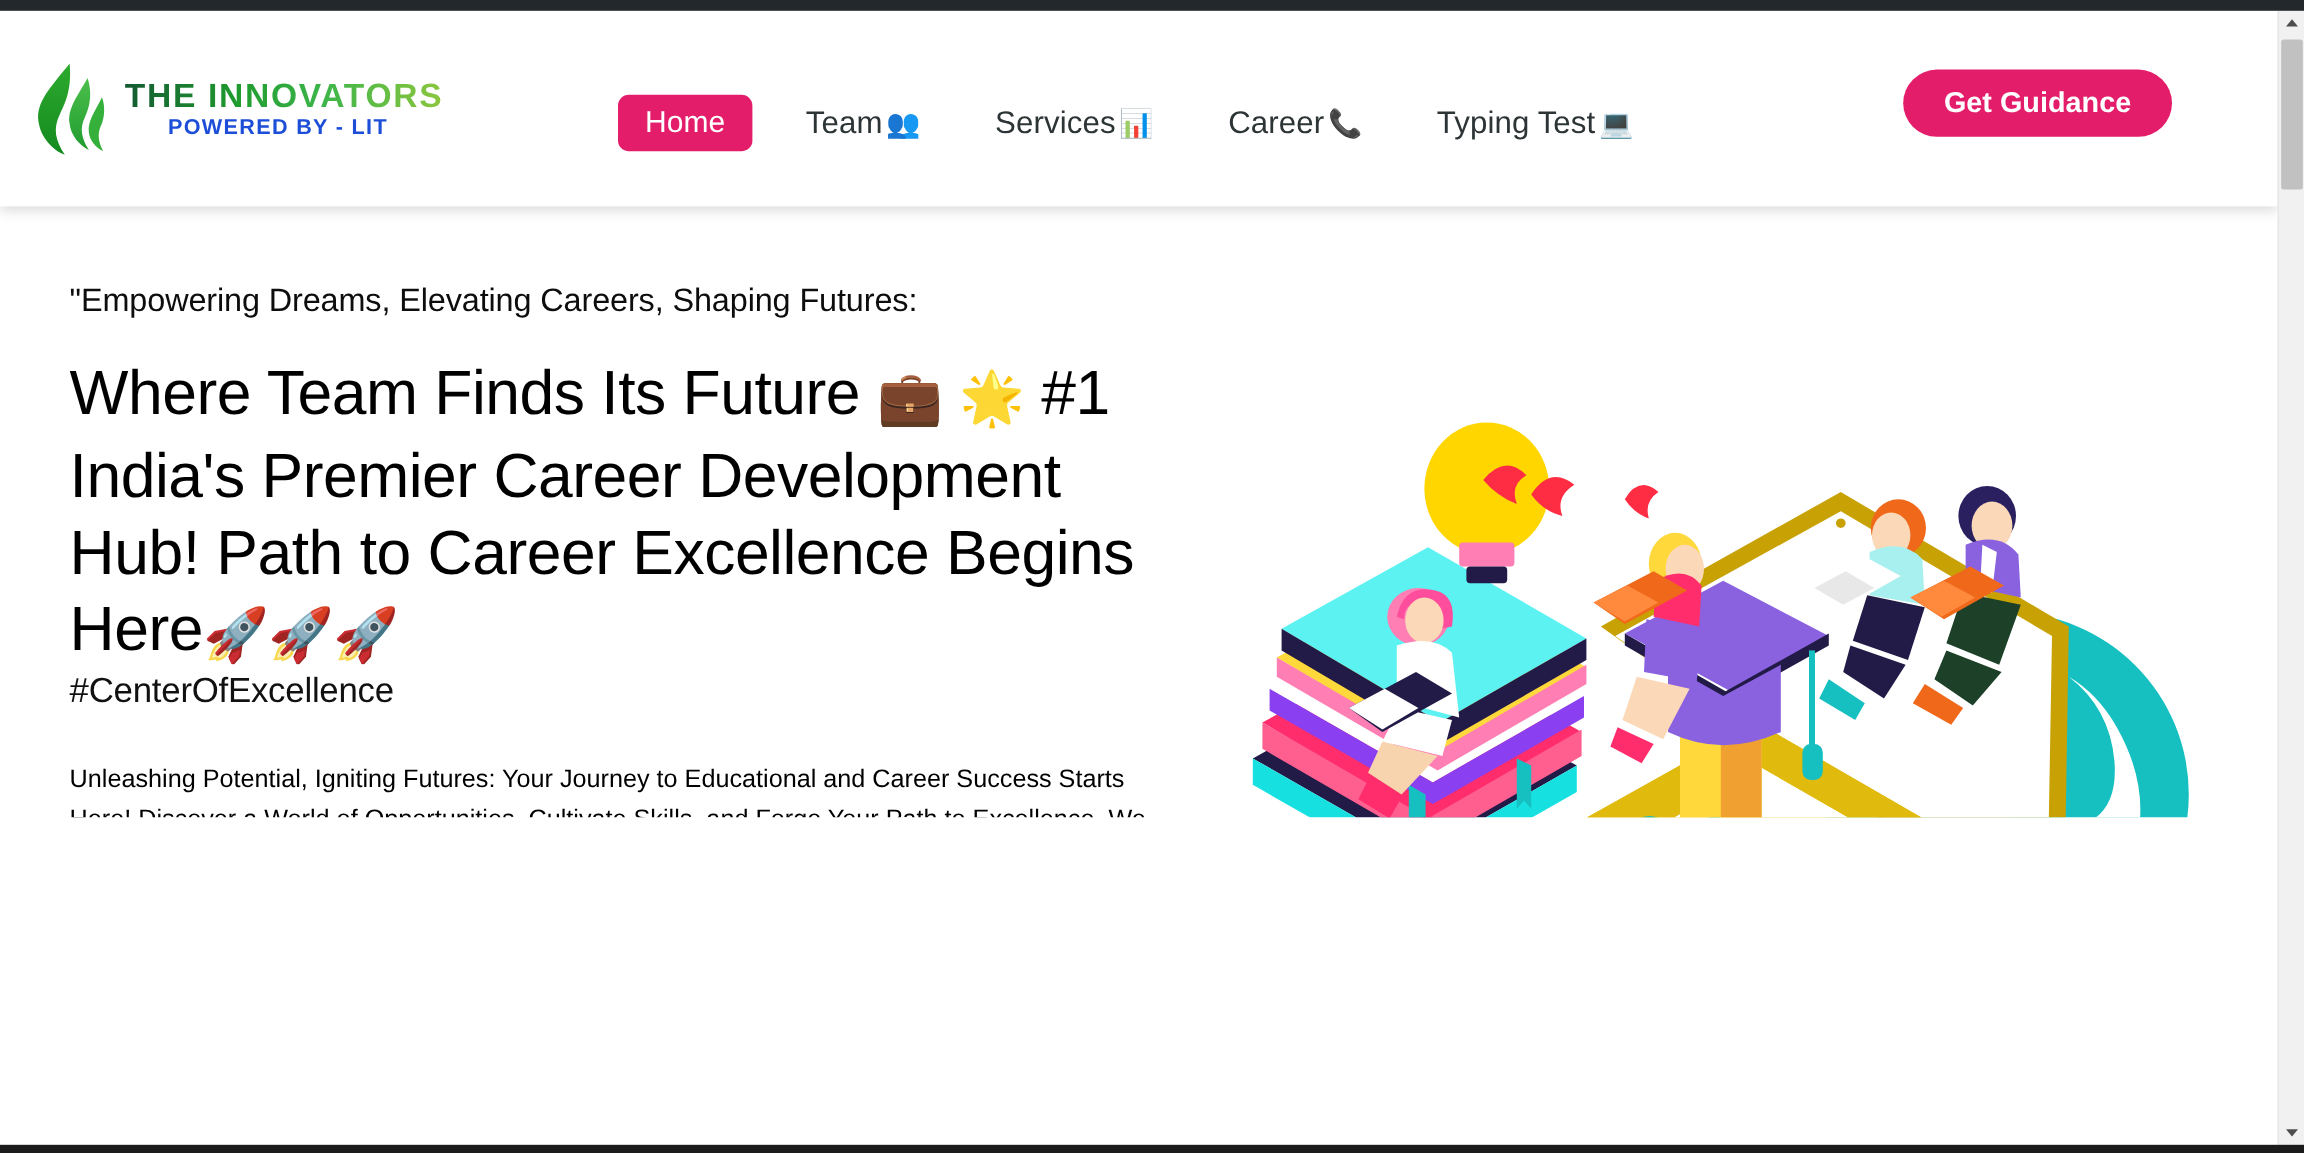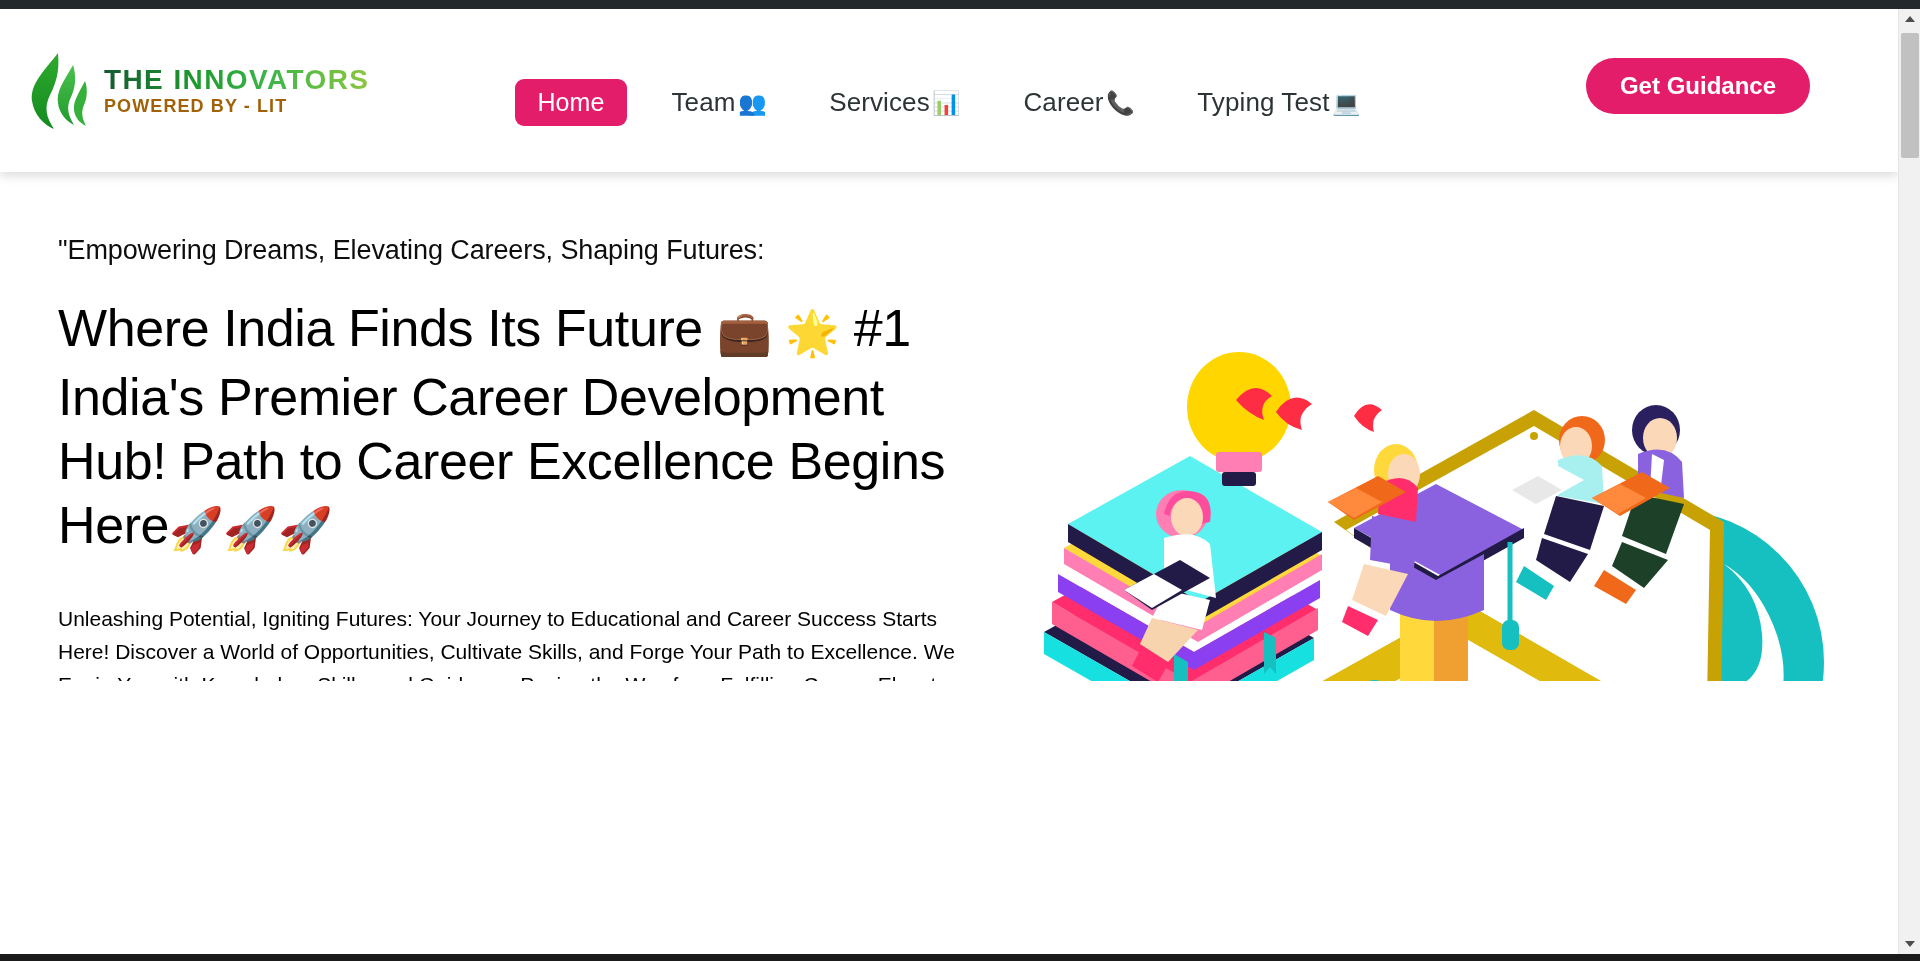--- a/index.html
+++ b/index.html
@@ -106,23 +106,24 @@
     background: linear-gradient(90deg, #145a32 0%, #1f9b2e 35%, #3cb54a 62%, #8cc63f 100%);
     -webkit-background-clip: text;
     background-clip: text;
     color: transparent;
     white-space: nowrap;
   }
   .brand-sub {
     font-size: 18px;
     font-weight: bold;
     letter-spacing: 1.1px;
-    color: #a16207;
+    color: #1d4ed8;
     white-space: nowrap;
     margin-top: 3px;
+    margin-left: 36px;
   }
 
   
   .nav {
     display: flex;
     align-items: center;
     margin-left: 132px;
     gap: 0;
     margin-top: 24px;
   }
@@ -297,22 +298,23 @@
       </div>
 
       <button class="cta">Get Guidance</button>
     </div>
 
     <div class="hero">
 
       <div class="hero-copy">
         <div class="kicker">"Empowering Dreams, Elevating Careers, Shaping Futures:</div>
 
-        <h1 class="headline"><span>Where India Finds Its Future </span><span class="emo">💼</span>&nbsp;<span class="emo">🌟</span><span> #1 India's Premier Career Development Hub! Path to Career Excellence Begins Here</span><span class="emo">🚀🚀🚀</span></h1>
-
+        <h1 class="headline"><span>Where Team Finds Its Future </span><span class="emo">💼</span>&nbsp;<span class="emo">🌟</span><span> #1 India's Premier Career Development Hub! Path to Career Excellence Begins Here</span><span class="emo">🚀🚀🚀</span></h1>
+
+        <div class="hashtag">#CenterOfExcellence</div>
 
         <p class="lede">Unleashing Potential, Igniting Futures: Your Journey to Educational and Career Success Starts Here! Discover a World of Opportunities, Cultivate Skills, and Forge Your Path to Excellence. We Equip You with Knowledge, Skills, and Guidance, Paving the Way for a Fulfilling Career. Elevate Your Potential, Excel in Your Passion. Transform Dreams into Achievements, One Step at a Time.</p>
 
         <div class="watch">
           <span class="watch-ring">
               <span class="play"></span>
             </span>
           <span class="watch-label">Watch Now</span>
         </div>
       </div>

